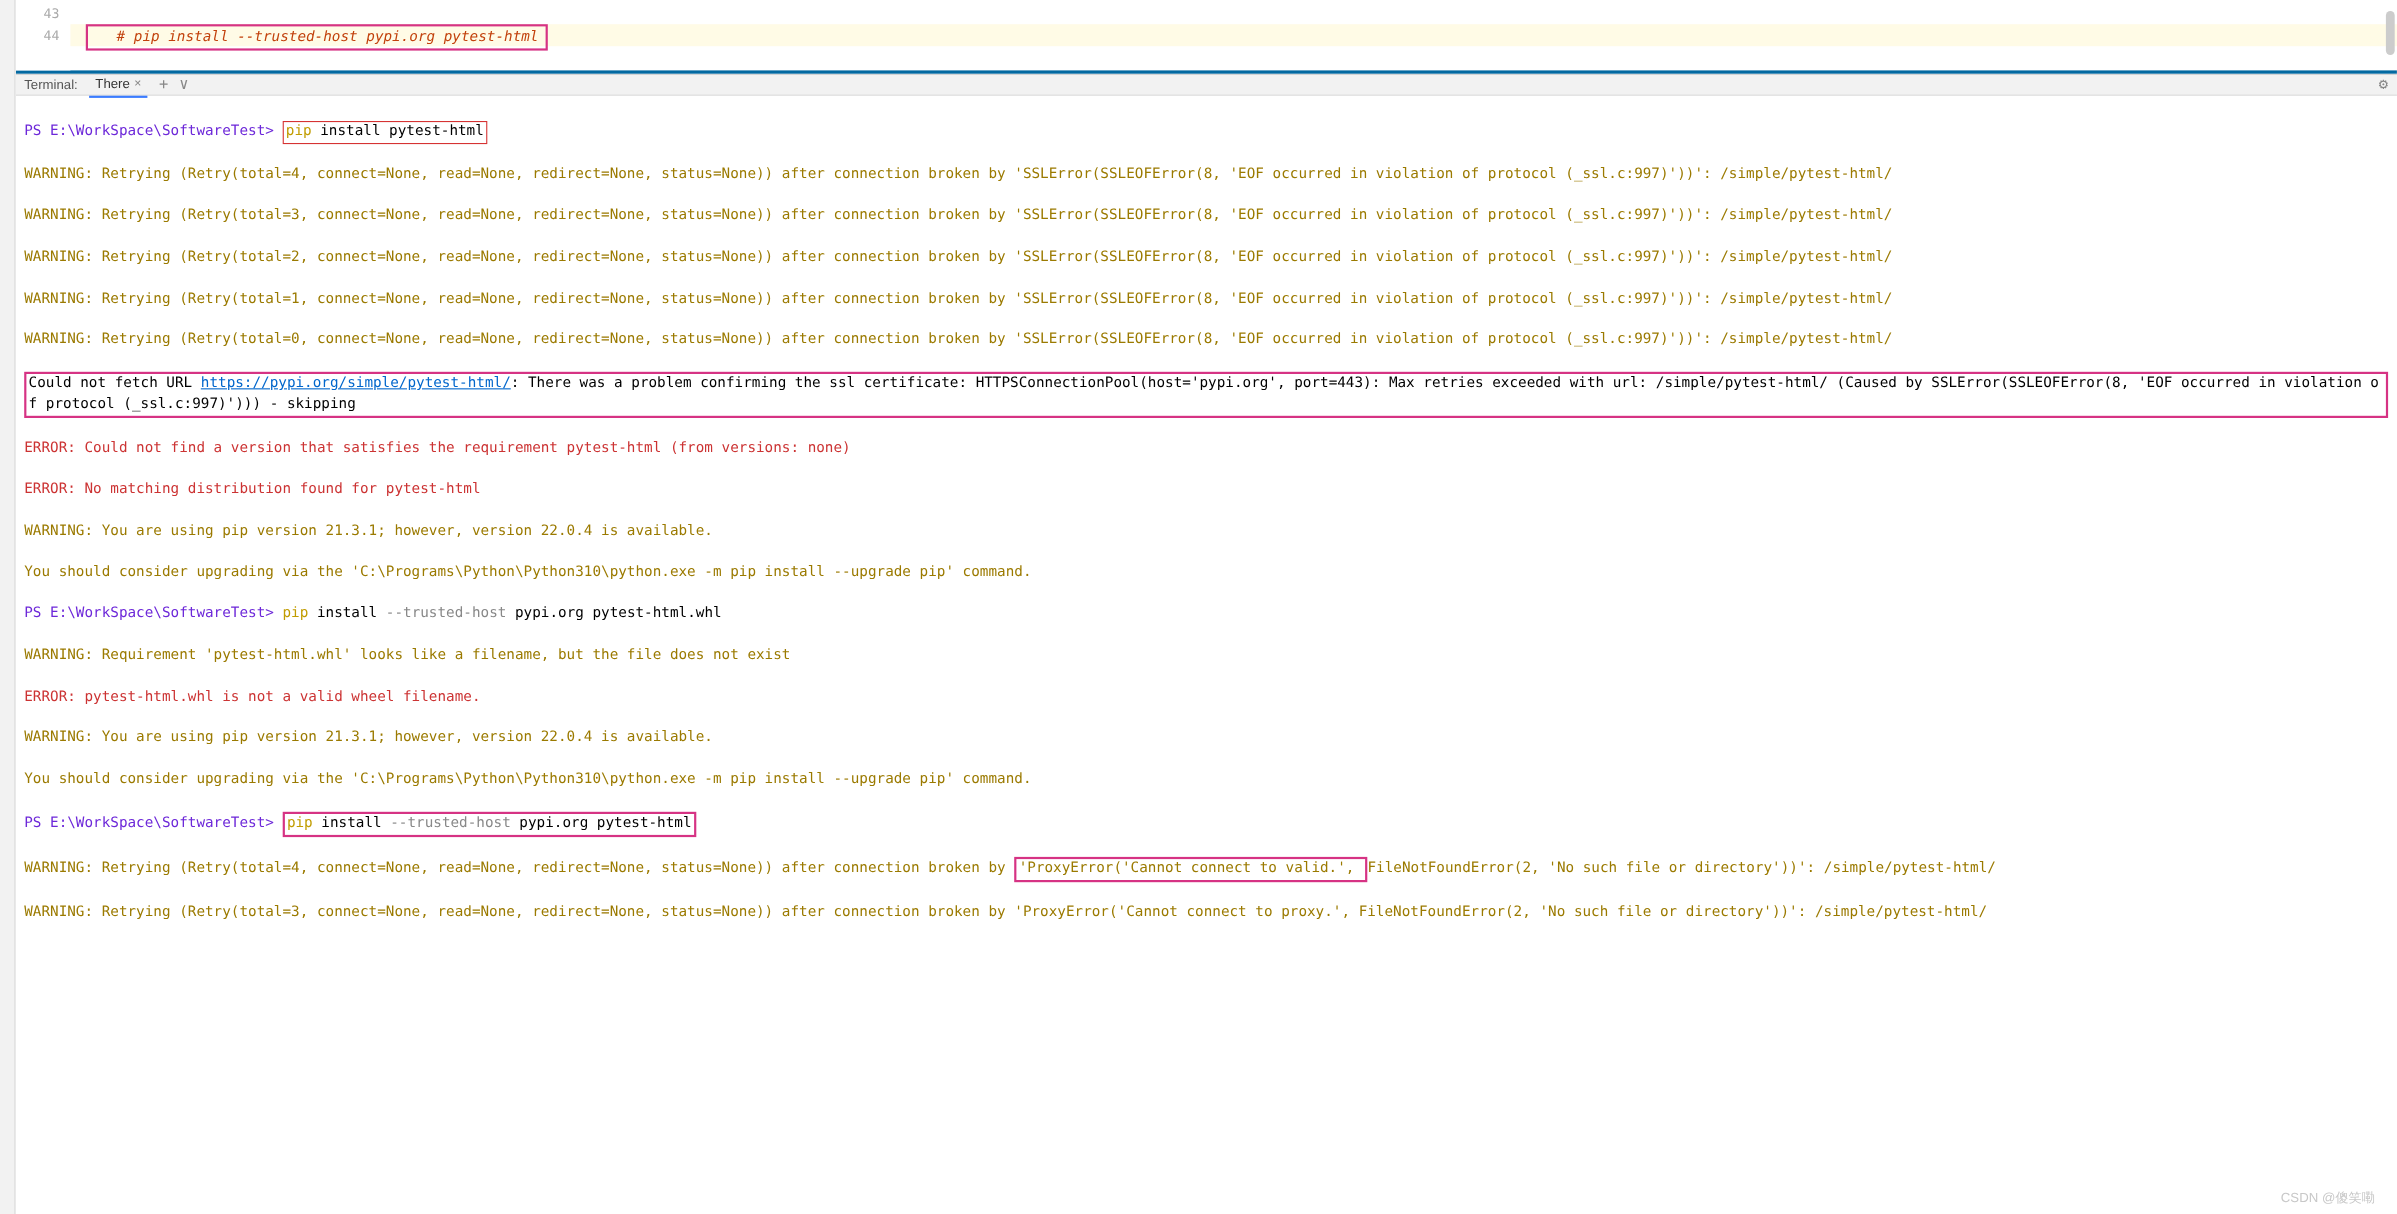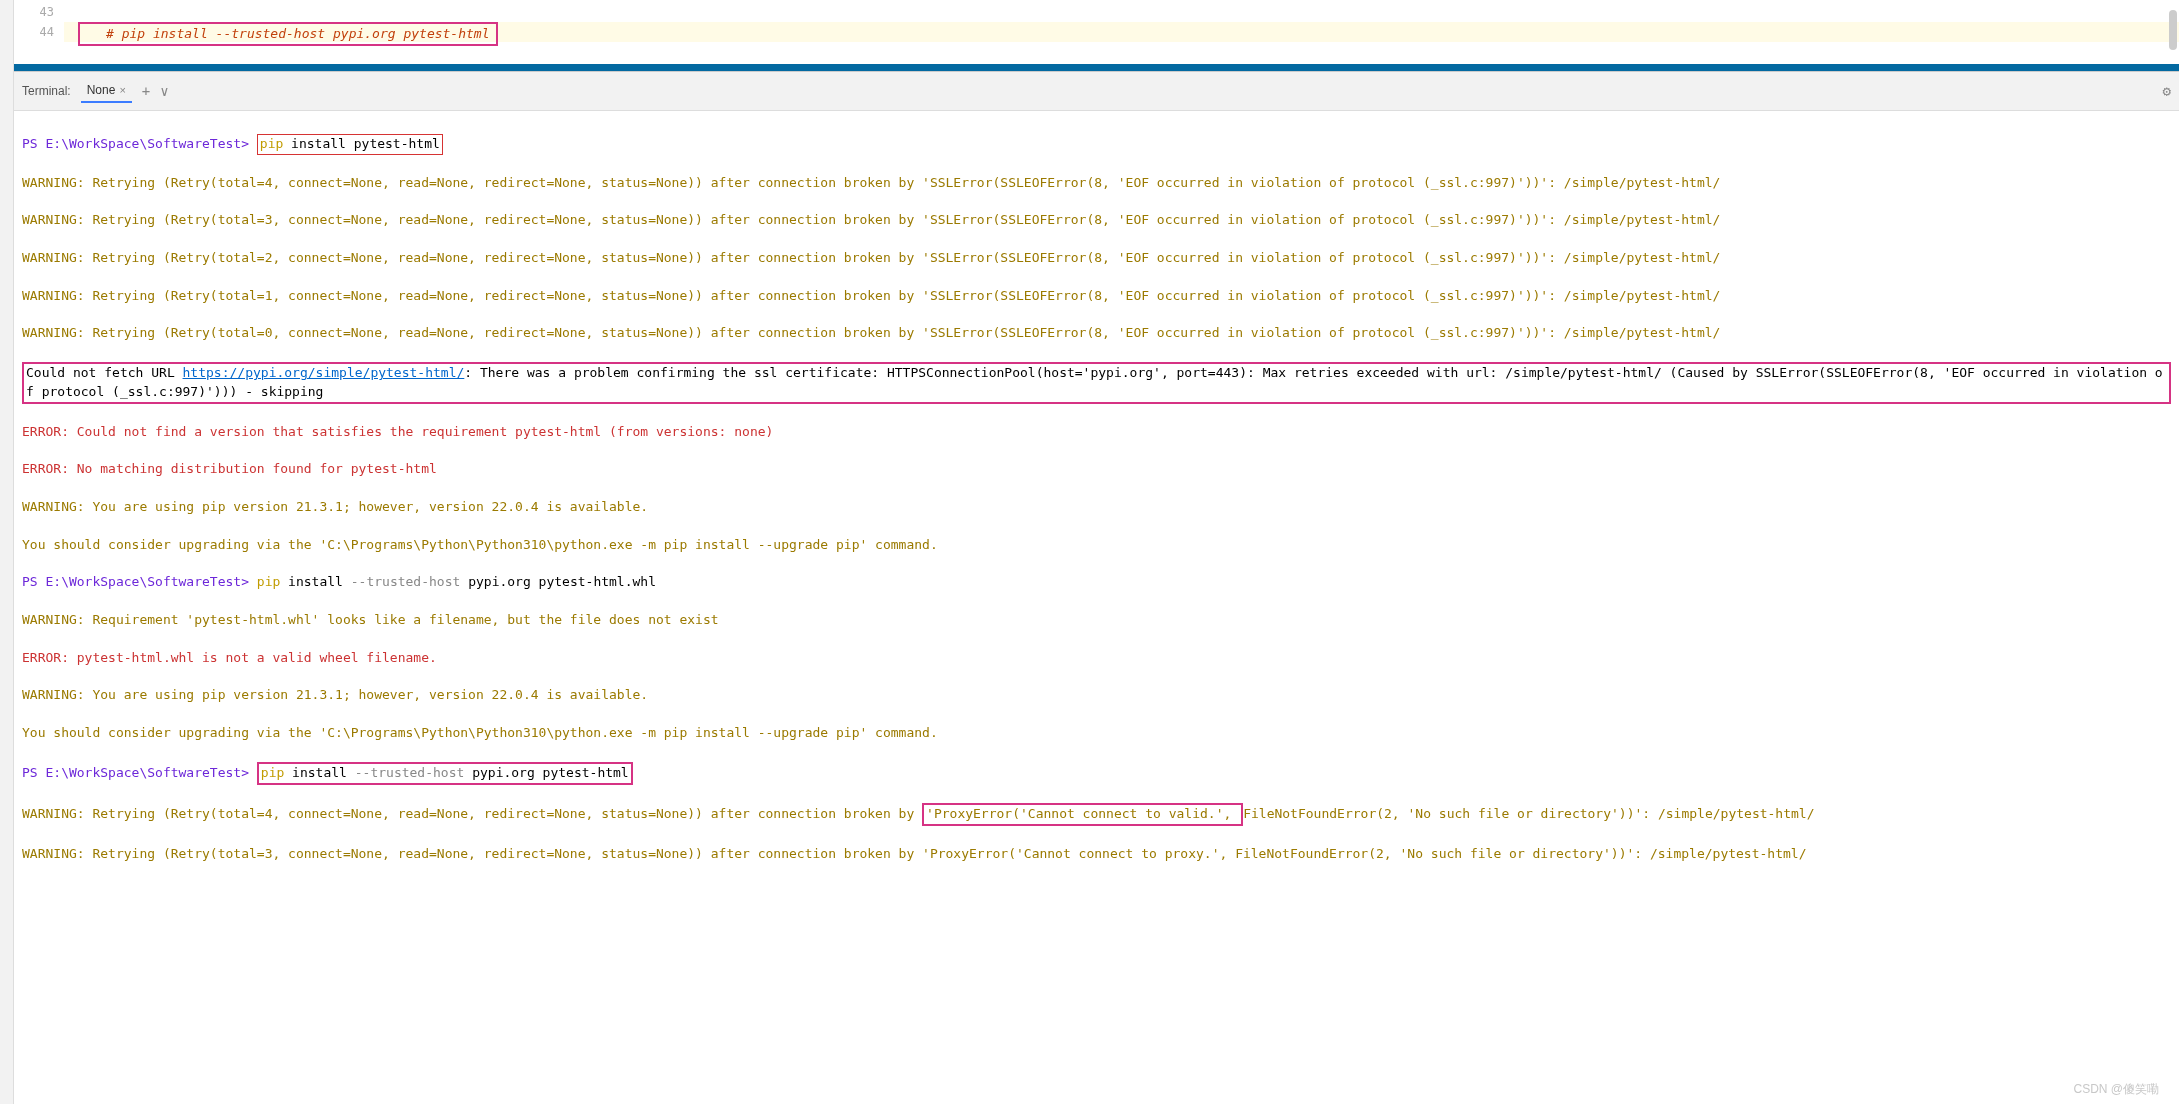--- a/index.html
+++ b/index.html
@@ -1,26 +1,26 @@
 <!DOCTYPE html>
 <html><head>
 <meta charset="utf-8">
 <style>
 * { margin: 0; padding: 0; box-sizing: border-box; }
 body { font-family: "Consolas", "Monaco", monospace; font-size: 13px; background: #fff; color: #000; }
 
-.editor-area { background: #fff; border-bottom: 7px solid #0369a1; display: flex; }
+.editor-area { background: #fff; border-bottom: 3px solid #0369a1; display: flex; }
 .gutter { width: 50px; text-align: right; color: #aaa; padding: 2px 10px 2px 0; font-size: 12px; line-height: 20px; background: #fff; }
 .code-lines { flex: 1; padding: 2px 0; }
 .code-line { height: 20px; line-height: 20px; white-space: pre; }
 .edit-row-highlight { background: #fffbe6; }
 .comment-text { color: #c2410c; font-style: italic; padding-left: 20px; }
 .magenta-box { border: 2px solid #d63384; display: inline-block; padding: 0 6px; margin-left: 14px; }
 
-.terminal-header { background: #f2f2f2; border-top: 1px solid #ccc; border-bottom: 1px solid #ddd; height: 40px; display: flex; align-items: center; padding: 0 8px; }
+.terminal-header { background: #f2f2f2; border-top: 1px solid #ccc; border-bottom: 1px solid #ddd; height: 20px; display: flex; align-items: center; padding: 0 8px; }
 .th-label { color: #555; font-size: 12px; margin-right: 10px; font-family: "Segoe UI", Arial, sans-serif; }
 .th-tab { font-size: 12px; color: #333; padding: 4px 6px; border-bottom: 2px solid #3b7cff; font-family: "Segoe UI", Arial, sans-serif; display: flex; align-items: center; gap: 4px; }
 .th-close { color: #888; cursor: pointer; font-size: 11px; }
 .th-icon { color: #888; cursor: pointer; margin-left: 10px; font-size: 14px; font-family: monospace; }
 .th-spacer { flex: 1; }
 .th-gear { color: #888; cursor: pointer; font-size: 14px; }
 
 .terminal-body { padding: 4px 8px 20px 8px; font-size: 13px; line-height: 1.45; white-space: pre-wrap; word-break: break-all; }
 .term-line { display: block; }
 .prompt { color: #6d28d9; margin-top: 13px; }
@@ -58,21 +58,21 @@
     <div class="code-line"></div>
     <div class="code-line edit-row-highlight"><span class="magenta-box"><span class="comment-text"># pip install --trusted-host pypi.org pytest-html</span></span></div>
     <div class="code-line"></div>
   </div>
   <div class="scrollbar-stub"></div>
 </div>
 
 <div class="terminal-header">
   <span class="th-label">Terminal:</span>
   <span class="th-tab">
-    <span>None</span>
+    <span>There</span>
     <span class="th-close">×</span>
   </span>
   <span class="th-icon">+</span>
   <span class="th-icon">∨</span>
   <span class="th-spacer"></span>
   <span class="th-gear">⚙</span>
 </div>
 
 <div class="terminal-body">
 <span class="term-line"><span class="prompt">PS E:\WorkSpace\SoftwareTest&gt; </span><span class="red-box"><span class="pip-cmd">pip</span><span class="cmd-rest"> install pytest-html</span></span></span>

